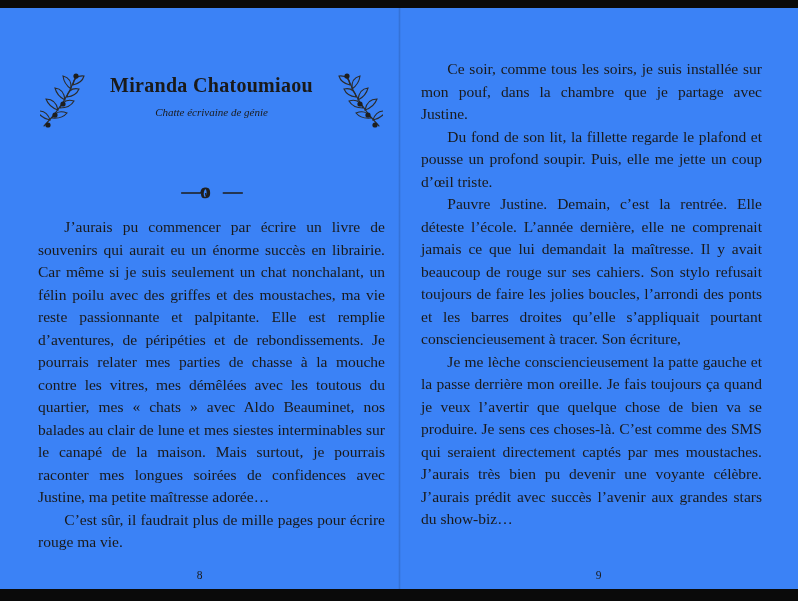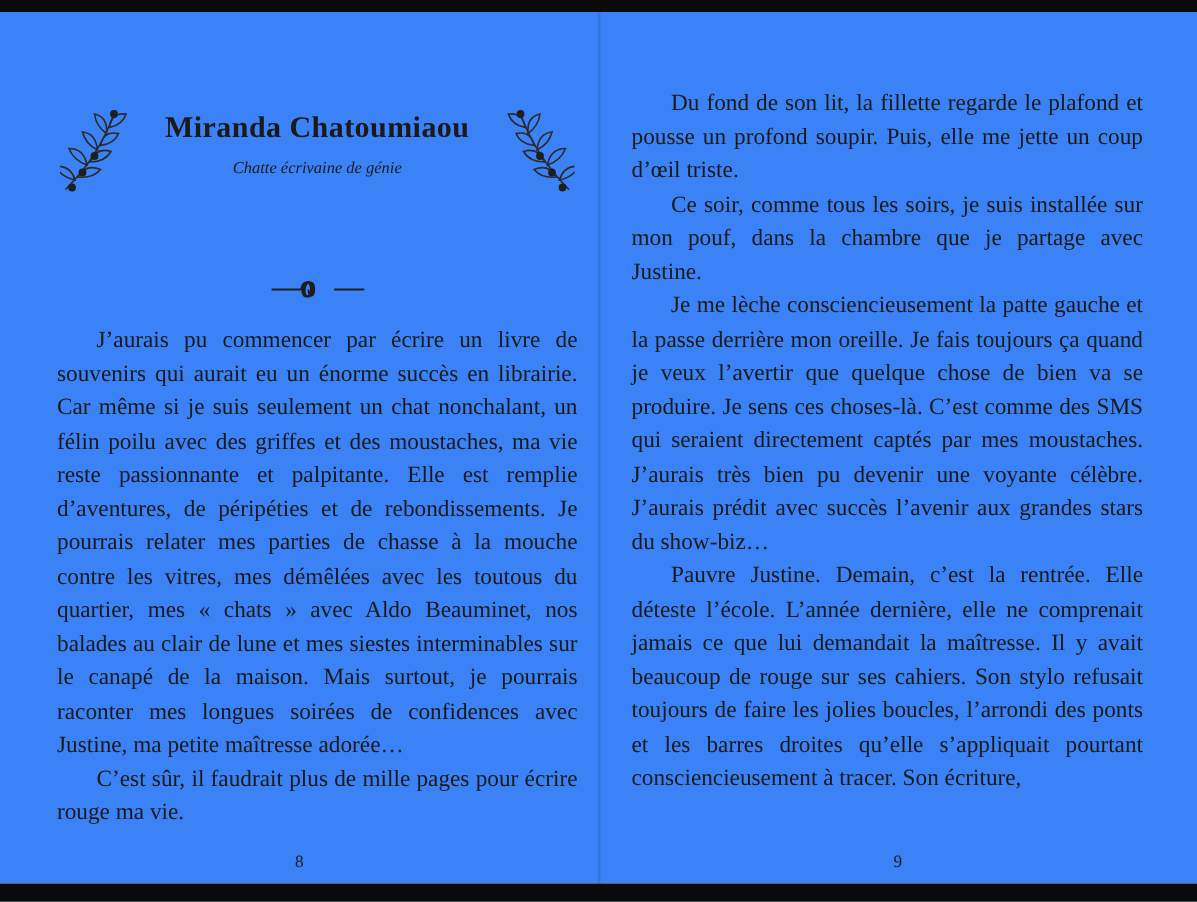--- a/index.html
+++ b/index.html
@@ -186,24 +186,24 @@
       <div class="body-text">
         <p>J’aurais pu commencer par écrire un livre de souvenirs qui aurait eu un énorme succès en librairie. Car même si je suis seulement un chat nonchalant, un félin poilu avec des griffes et des moustaches, ma vie reste passionnante et palpitante. Elle est remplie d’aventures, de péripéties et de rebondissements. Je pourrais relater mes parties de chasse à la mouche contre les vitres, mes démêlées avec les toutous du quartier, mes «&nbsp;chats&nbsp;» avec Aldo Beauminet, nos balades au clair de lune et mes siestes interminables sur le canapé de la maison. Mais surtout, je pourrais raconter mes longues soirées de confidences avec Justine, ma petite maîtresse adorée…</p>
         <p>C’est sûr, il faudrait plus de mille pages pour écrire rouge ma vie.</p>
       </div>
 
       <div class="page-number">8</div>
     </div>
 
     <div class="page right">
       <div class="body-text">
+        <p>Ce soir, comme tous les soirs, je suis installée sur mon pouf, dans la chambre que je partage avec Justine.</p>
         <p>Du fond de son lit, la fillette regarde le plafond et pousse un profond soupir. Puis, elle me jette un coup d’œil triste.</p>
-        <p>Ce soir, comme tous les soirs, je suis installée sur mon pouf, dans la chambre que je partage avec Justine.</p>
+        <p>Pauvre Justine. Demain, c’est la rentrée. Elle déteste l’école. L’année dernière, elle ne comprenait jamais ce que lui demandait la maîtresse. Il y avait beaucoup de rouge sur ses cahiers. Son stylo refusait toujours de faire les jolies boucles, l’arrondi des ponts et les barres droites qu’elle s’appliquait pourtant consciencieusement à tracer. Son écriture,</p>
         <p>Je me lèche consciencieusement la patte gauche et la passe derrière mon oreille. Je fais toujours ça quand je veux l’avertir que quelque chose de bien va se produire. Je sens ces choses-là. C’est comme des SMS qui seraient directement captés par mes moustaches. J’aurais très bien pu devenir une voyante célèbre. J’aurais prédit avec succès l’avenir aux grandes stars du show-biz…</p>
-        <p>Pauvre Justine. Demain, c’est la rentrée. Elle déteste l’école. L’année dernière, elle ne comprenait jamais ce que lui demandait la maîtresse. Il y avait beaucoup de rouge sur ses cahiers. Son stylo refusait toujours de faire les jolies boucles, l’arrondi des ponts et les barres droites qu’elle s’appliquait pourtant consciencieusement à tracer. Son écriture,</p>
       </div>
 
       <div class="page-number">9</div>
     </div>
 
     <div class="seam"></div>
   </div>
 
   <div class="frame-bar bottom"></div>
 </div>

